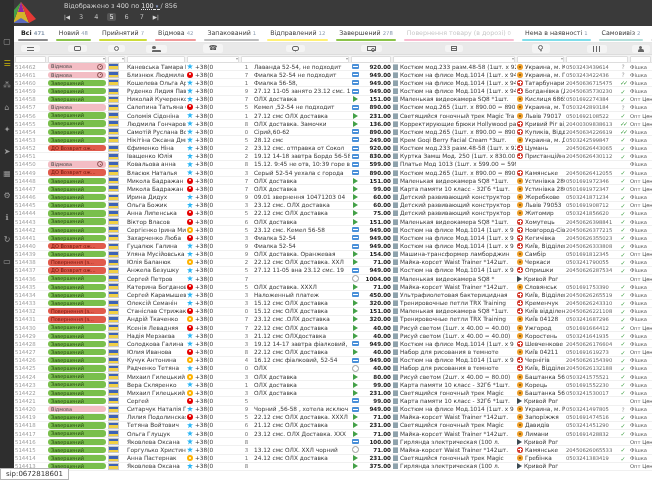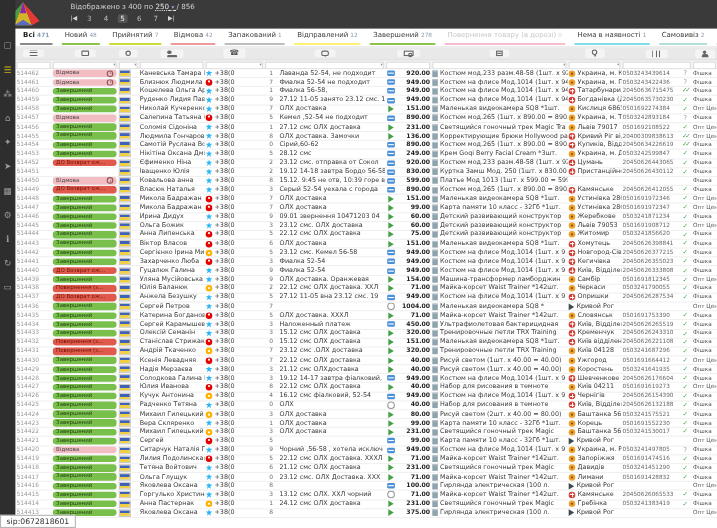--- a/index.html
+++ b/index.html
@@ -121,21 +121,21 @@
         <polygon points="16,1 24,22 8,22" fill="#d4b52a"></polygon>
         <polygon points="16,1 8,22 1,18" fill="#43a047"></polygon>
         <polygon points="16,1 24,22 31,18" fill="#e53935"></polygon>
         <polygon points="8,22 24,22 16,17" fill="#5c6bc0"></polygon>
         <polygon points="16,1 19,11 13,11" fill="#8e24aa"></polygon>
       </svg>
     </span>
     <div class="showing">
       <span>Відображено з 400 по</span>
       <span class="dd">
-        <span>250</span> <span class="caret">▾</span>
+        <span>100</span> <span class="caret">▾</span>
       </span>
       <span>/ 856</span>
     </div>
     <div class="pager" id="pager">
         <span class="nav">|◀</span>
         <span class="pg">3</span>
         <span class="pg">4</span>
         <span class="pg cur">5</span>
         <span class="pg">6</span>
         <span class="pg">7</span>

